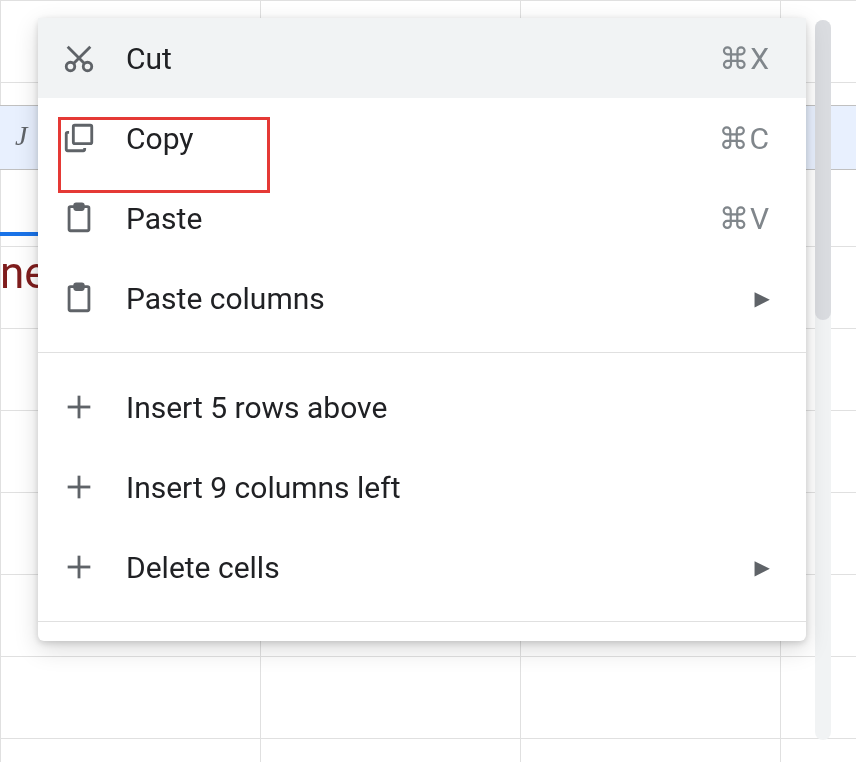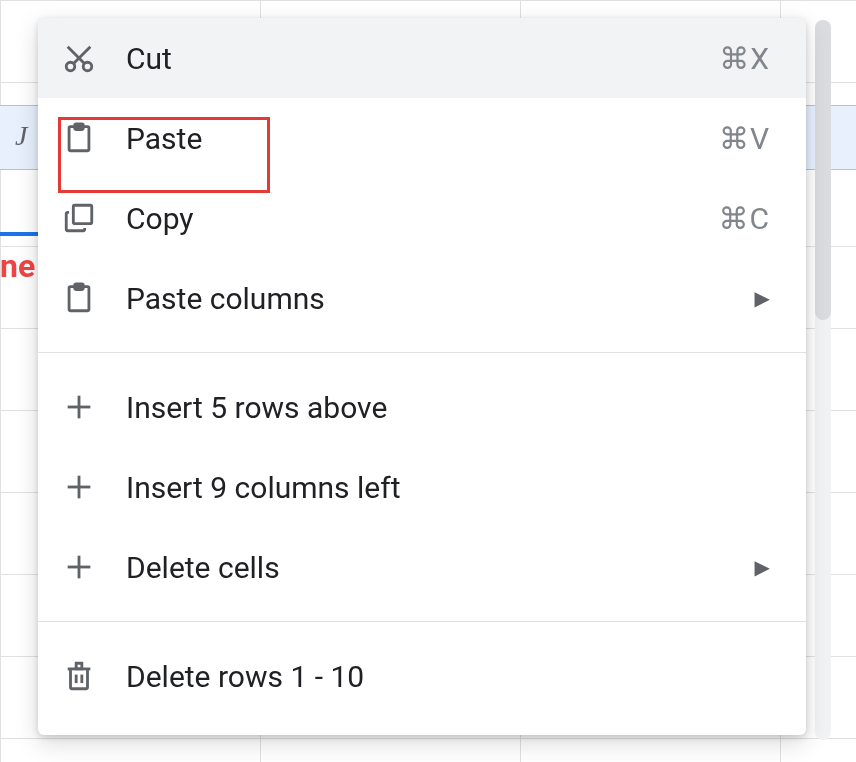--- a/index.html
+++ b/index.html
@@ -44,23 +44,23 @@
     left: 15px;
     font-style: italic;
     font-family: Georgia, serif;
     font-size: 28px;
     color: #5f6368;
   }
   .sheet-cell-text {
     position: absolute;
     top: 247px;
     left: 0;
-    font-size: 32px;
-    font-weight: 700;
-    color: #ef4444;
+    font-size: 44px;
+    font-weight: 400;
+    color: #7f1d1d;
   }
   .scrollbar-track {
     position: absolute;
     top: 20px;
     right: 25px;
     width: 16px;
     height: 720px;
     background: #f1f3f4;
     border-radius: 8px;
   }
@@ -76,21 +76,21 @@
 
   
   .context-menu {
     position: absolute;
     top: 18px;
     left: 38px;
     width: 768px;
     background: #fff;
     border-radius: 6px;
     box-shadow: 0 2px 6px rgba(0,0,0,.15), 0 8px 24px rgba(0,0,0,.15);
-    padding-bottom: 19px;
+    padding-bottom: 5px;
   }
   .menu-item {
     display: flex;
     align-items: center;
     height: 80px;
     padding: 0 36px 0 24px;
     font-size: 30px;
     color: #202124;
     cursor: default;
   }
@@ -152,42 +152,42 @@
           <line x1="15.5" y1="15.5" x2="4" y2="4"></line>
       </svg>
     </span>
     <span class="menu-label">Cut</span>
     <span class="menu-shortcut">⌘X</span>
   </div>
 
   <div class="menu-item">
     <span class="menu-icon">
       <svg viewBox="0 0 24 24" fill="none" stroke="currentColor" stroke-width="2">
+        <rect x="8" y="3" width="13" height="13" rx="1"></rect>
+        <path d="M5 8H4a1 1 0 0 0-1 1v11a1 1 0 0 0 1 1h11a1 1 0 0 0 1-1v-1"></path>
+      </svg>
+    </span>
+    <span class="menu-label">Copy</span>
+    <span class="menu-shortcut">⌘C</span>
+  </div>
+
+  <div class="menu-item">
+    <span class="menu-icon">
+      <svg viewBox="0 0 24 24" fill="none" stroke="currentColor" stroke-width="2">
         <rect x="5" y="4" width="14" height="17" rx="1"></rect>
         <rect x="9" y="2" width="6" height="4" rx="1" fill="currentColor"></rect>
       </svg>
     </span>
     <span class="menu-label">Paste</span>
     <span class="menu-shortcut">⌘V</span>
   </div>
 
   <div class="menu-item">
     <span class="menu-icon">
       <svg viewBox="0 0 24 24" fill="none" stroke="currentColor" stroke-width="2">
-        <rect x="8" y="3" width="13" height="13" rx="1"></rect>
-        <path d="M5 8H4a1 1 0 0 0-1 1v11a1 1 0 0 0 1 1h11a1 1 0 0 0 1-1v-1"></path>
-      </svg>
-    </span>
-    <span class="menu-label">Copy</span>
-    <span class="menu-shortcut">⌘C</span>
-  </div>
-
-  <div class="menu-item">
-    <span class="menu-icon">
-      <svg viewBox="0 0 24 24" fill="none" stroke="currentColor" stroke-width="2">
         <rect x="5" y="4" width="14" height="17" rx="1"></rect>
         <rect x="9" y="2" width="6" height="4" rx="1" fill="currentColor"></rect>
       </svg>
     </span>
     <span class="menu-label">Paste columns</span>
     <span class="menu-arrow">▶</span>
   </div>
 
   <div class="menu-sep"></div>
 
@@ -217,28 +217,16 @@
         <line x1="12" y1="4" x2="12" y2="20"></line>
           <line x1="4" y1="12" x2="20" y2="12"></line>
       </svg>
     </span>
     <span class="menu-label">Delete cells</span>
     <span class="menu-arrow">▶</span>
   </div>
 
   <div class="menu-sep"></div>
 
-  <div class="menu-item">
-    <span class="menu-icon">
-      <svg viewBox="0 0 24 24" fill="none" stroke="currentColor" stroke-width="2">
-        <path d="M4 7h16"></path>
-          <path d="M10 3h4v4h-4z" fill="none"></path>
-        <path d="M6 7v13a1 1 0 0 0 1 1h10a1 1 0 0 0 1-1V7"></path>
-        <line x1="10" y1="11" x2="10" y2="17"></line>
-          <line x1="14" y1="11" x2="14" y2="17"></line>
-      </svg>
-    </span>
-    <span class="menu-label">Delete rows 1 - 10</span>
-  </div>
 
 </div>
 
 <div class="highlight-box" style="top:117px; left:58px; width:212px; height:76px;"></div>
 
 </body></html>

